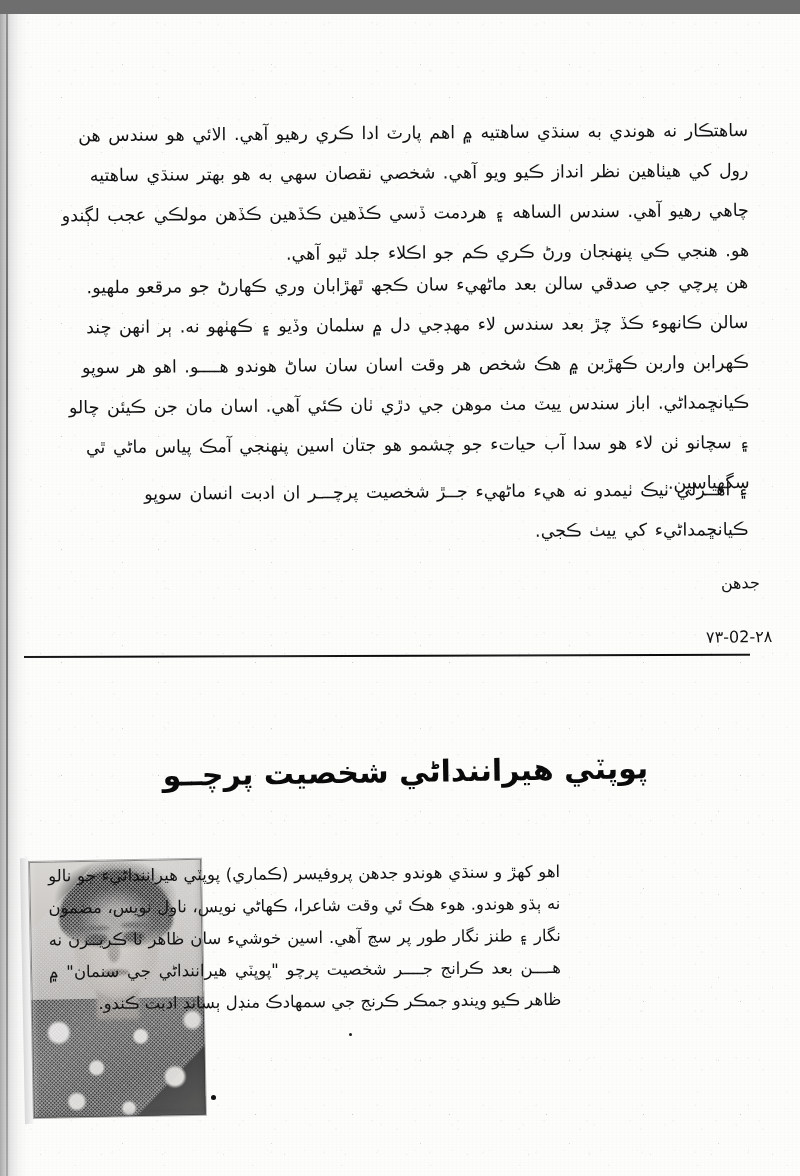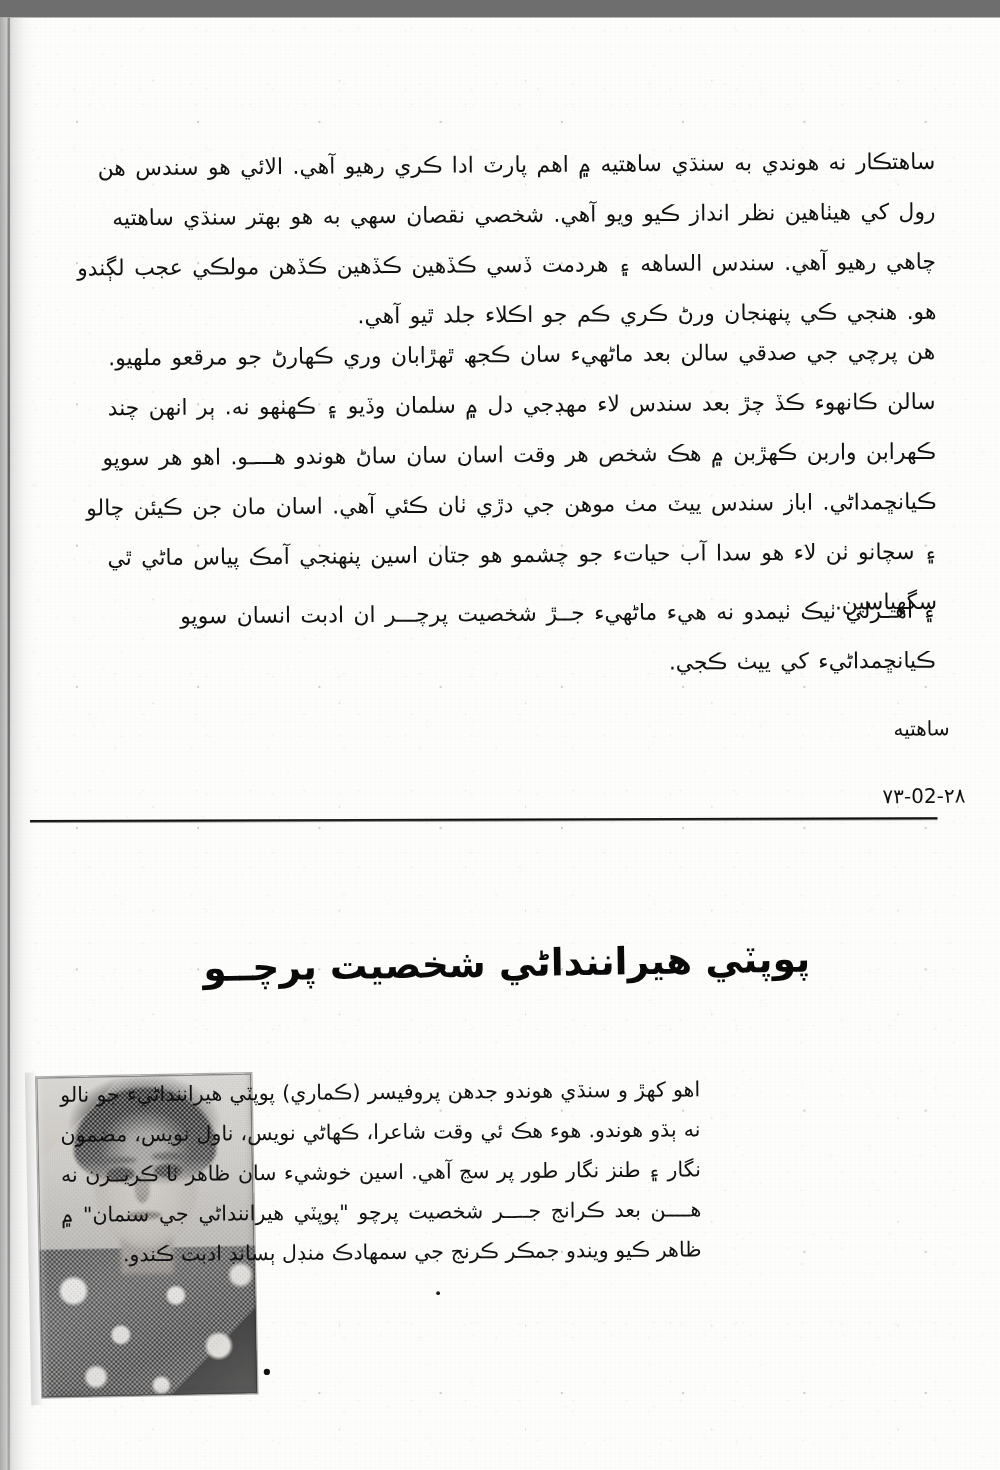--- a/index.html
+++ b/index.html
@@ -362,21 +362,21 @@
   <div class="gutter"></div>
   <div class="gutter-edge"></div>
 
   <div class="txt upper-body" id="para-1">ساهتڪار نه هوندي به سنڌي ساهتيه ۾ اهم پارٽ ادا ڪري رهيو آهي. الائي هو سندس هن رول کي هيٺاهين نظر انداز ڪيو ويو آهي. شخصي نقصان سهي به هو بهتر سنڌي ساهتيه چاهي رهيو آهي. سندس الساهه ۽ هردمت ڏسي ڪڏهين ڪڏهين ڪڏهن مولڪي عجب لڳندو هو. هنجي ڪي پنهنجان ورڻ ڪري ڪم جو اڪلاء جلد ٿيو آهي.</div>
 
   <div class="txt upper-body" id="para-2">هن پرچي جي صدقي سالن بعد ماڻهيء سان ڪجھ ٿهڙابان وري ڪهارڻ جو مرقعو ملهيو. سالن ڪانهوء ڪڏ چڙ بعد سندس لاء مهڊجي دل ۾ سلمان وڏيو ۽ ڪهٺهو نه. ٻر انهن چند ڪهرابن واربن ڪهڙبن ۾ هڪ شخص هر وقت اسان سان ساڻ هوندو هــــو. اهو هر سوپو ڪيانڇمداڻي. اباز سندس ييٽ مٺ موهن جي دڙي ٺان ڪئي آهي. اسان مان جن ڪيئن چالو ۽ سچانو ٺن لاء هو سدا آب حياتء جو چشمو هو جتان اسين پنهنجي آمڪ پياس ماڻي ٿي سگهياسين.</div>
 
   <div class="txt upper-body" id="para-3">۽ اهــرلي ٺيڪ ٺيمدو نه هيء ماڻهيء جــڙ شخصيت پرچـــر ان ادبت انسان سوپو ڪيانڇمداڻيء کي ييٺ ڪجي.</div>
 
   <div class="txt signature">
-    <span class="sign-place">ساهتيه</span>
+    <span class="sign-place">جدهن</span>
     <span class="sign-date">٢٨-02-٧٣</span>
   </div>
 
   <div class="rule"></div>
 
   <div class="lower-title">پوپٽي هيراننداڻي شخصيت پرچــو</div>
 
   <div class="photo-wrap">
     <div class="photo-sliver"></div>
     <div class="photo">

